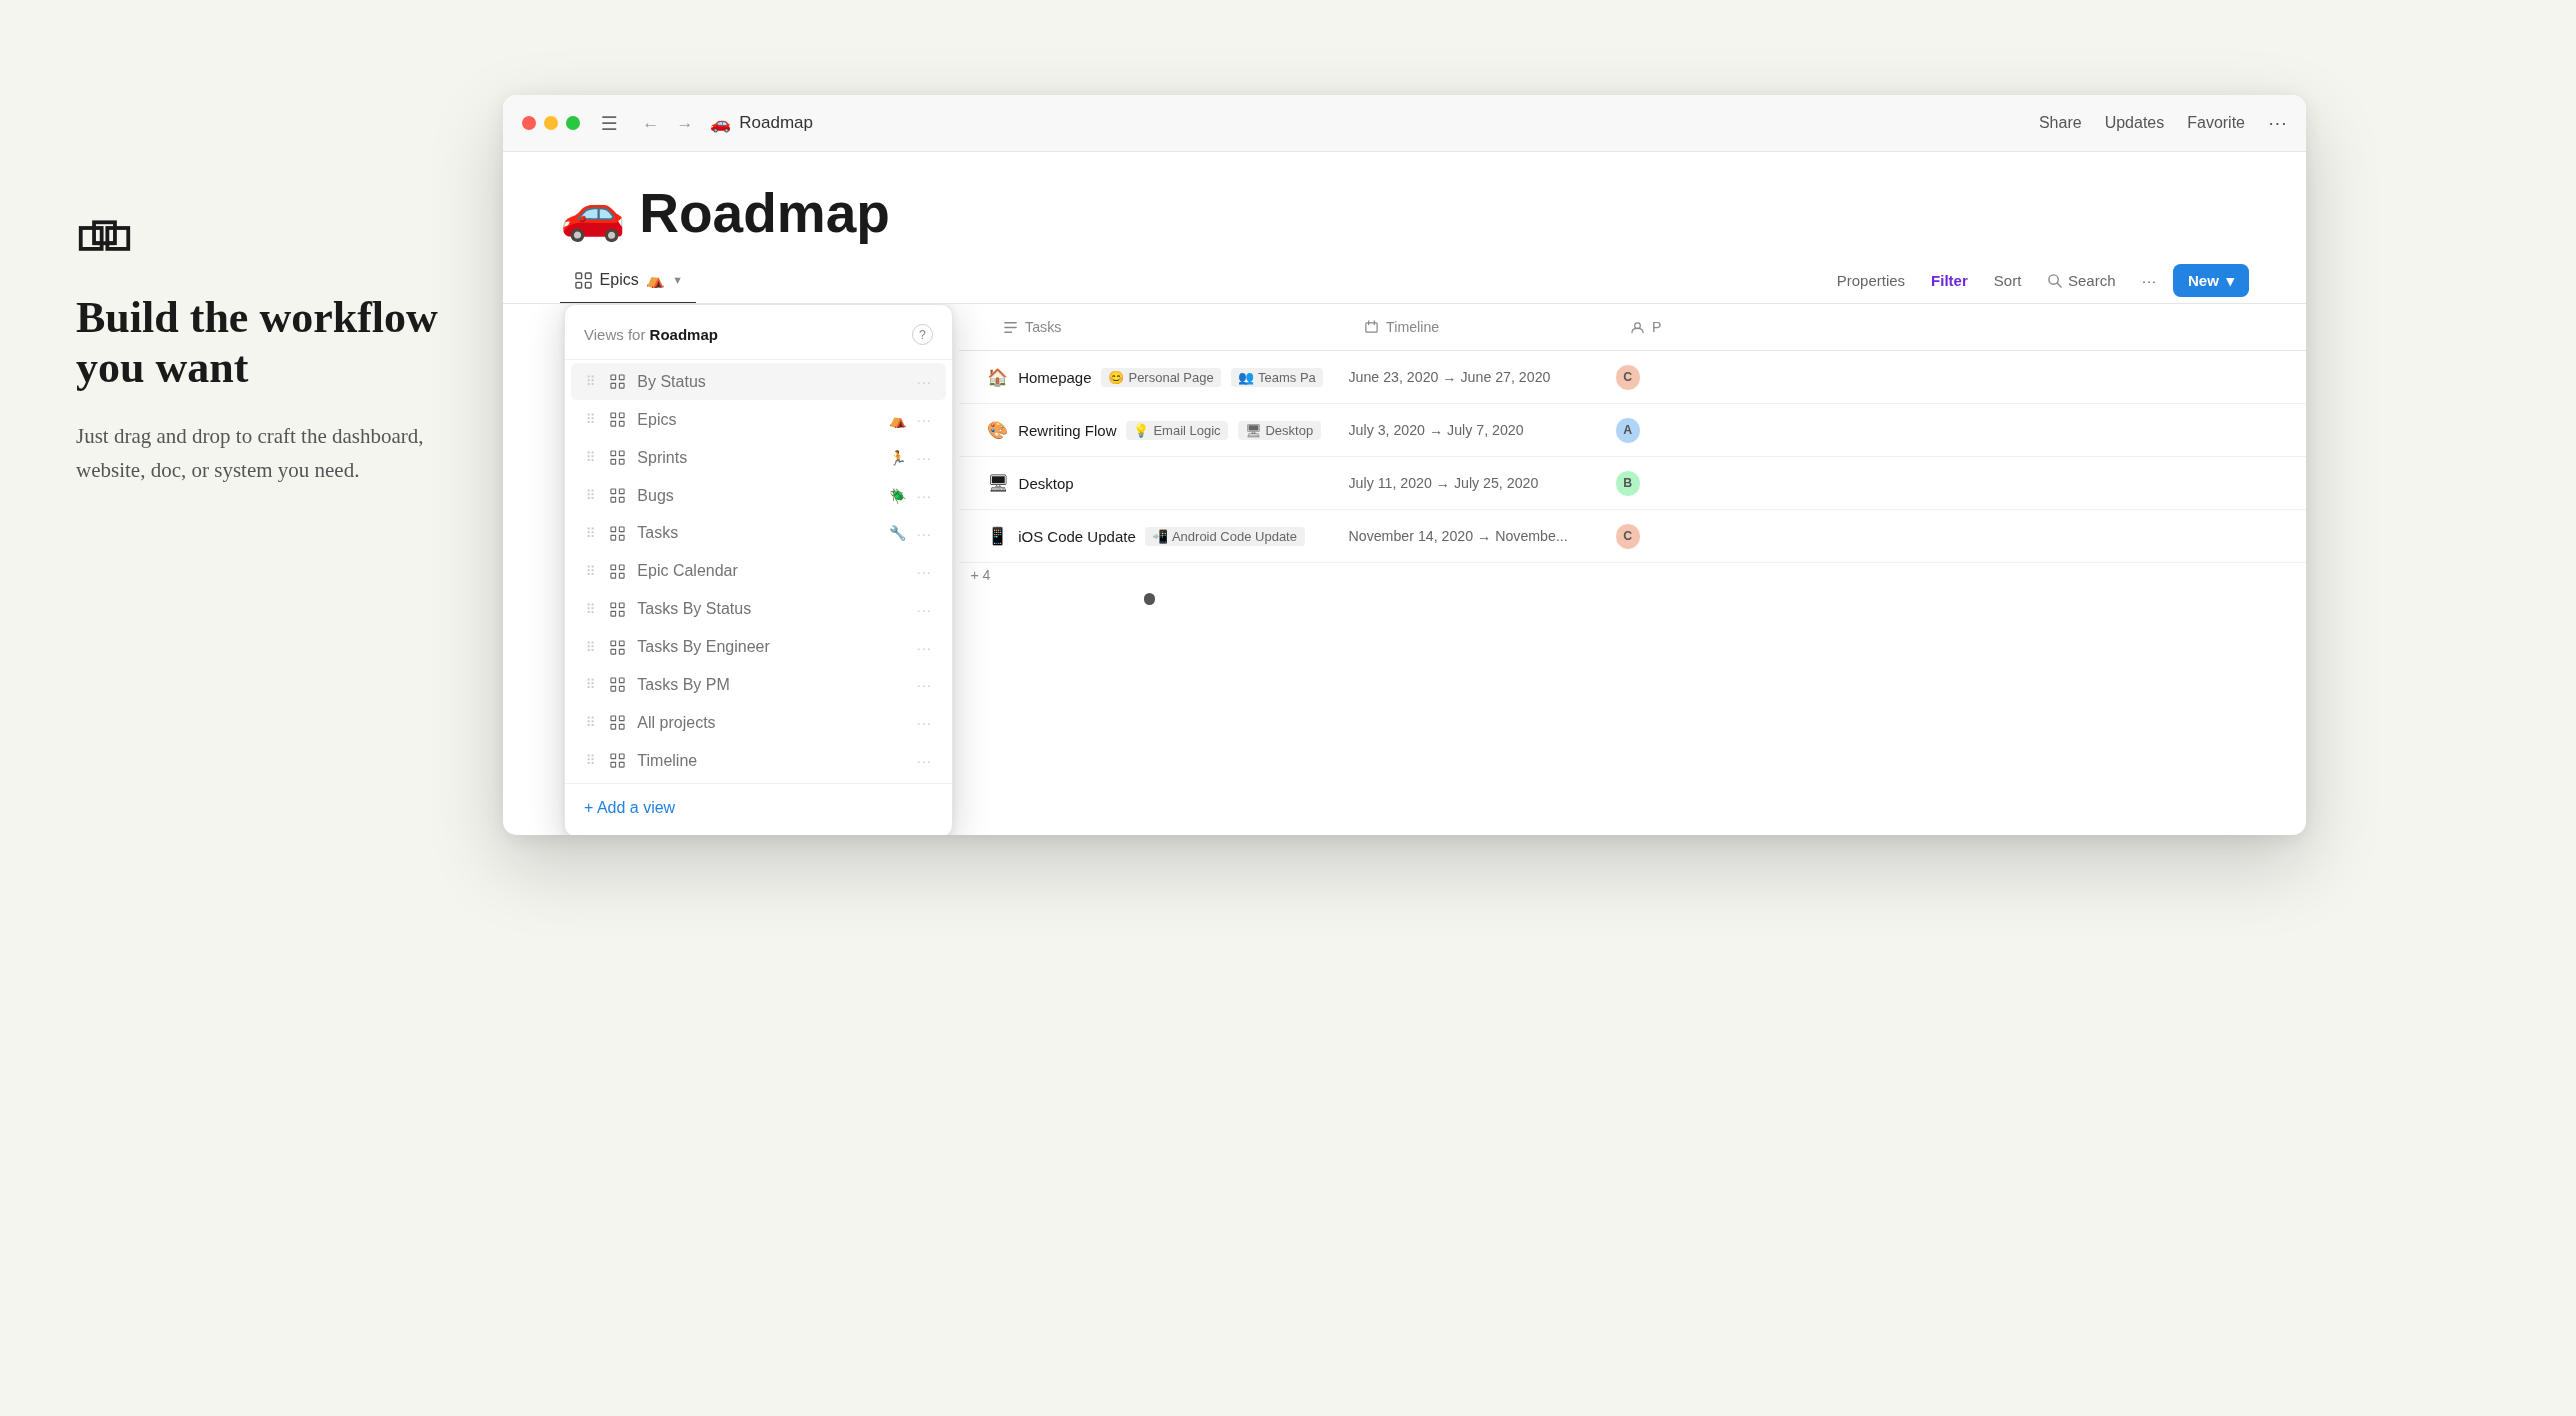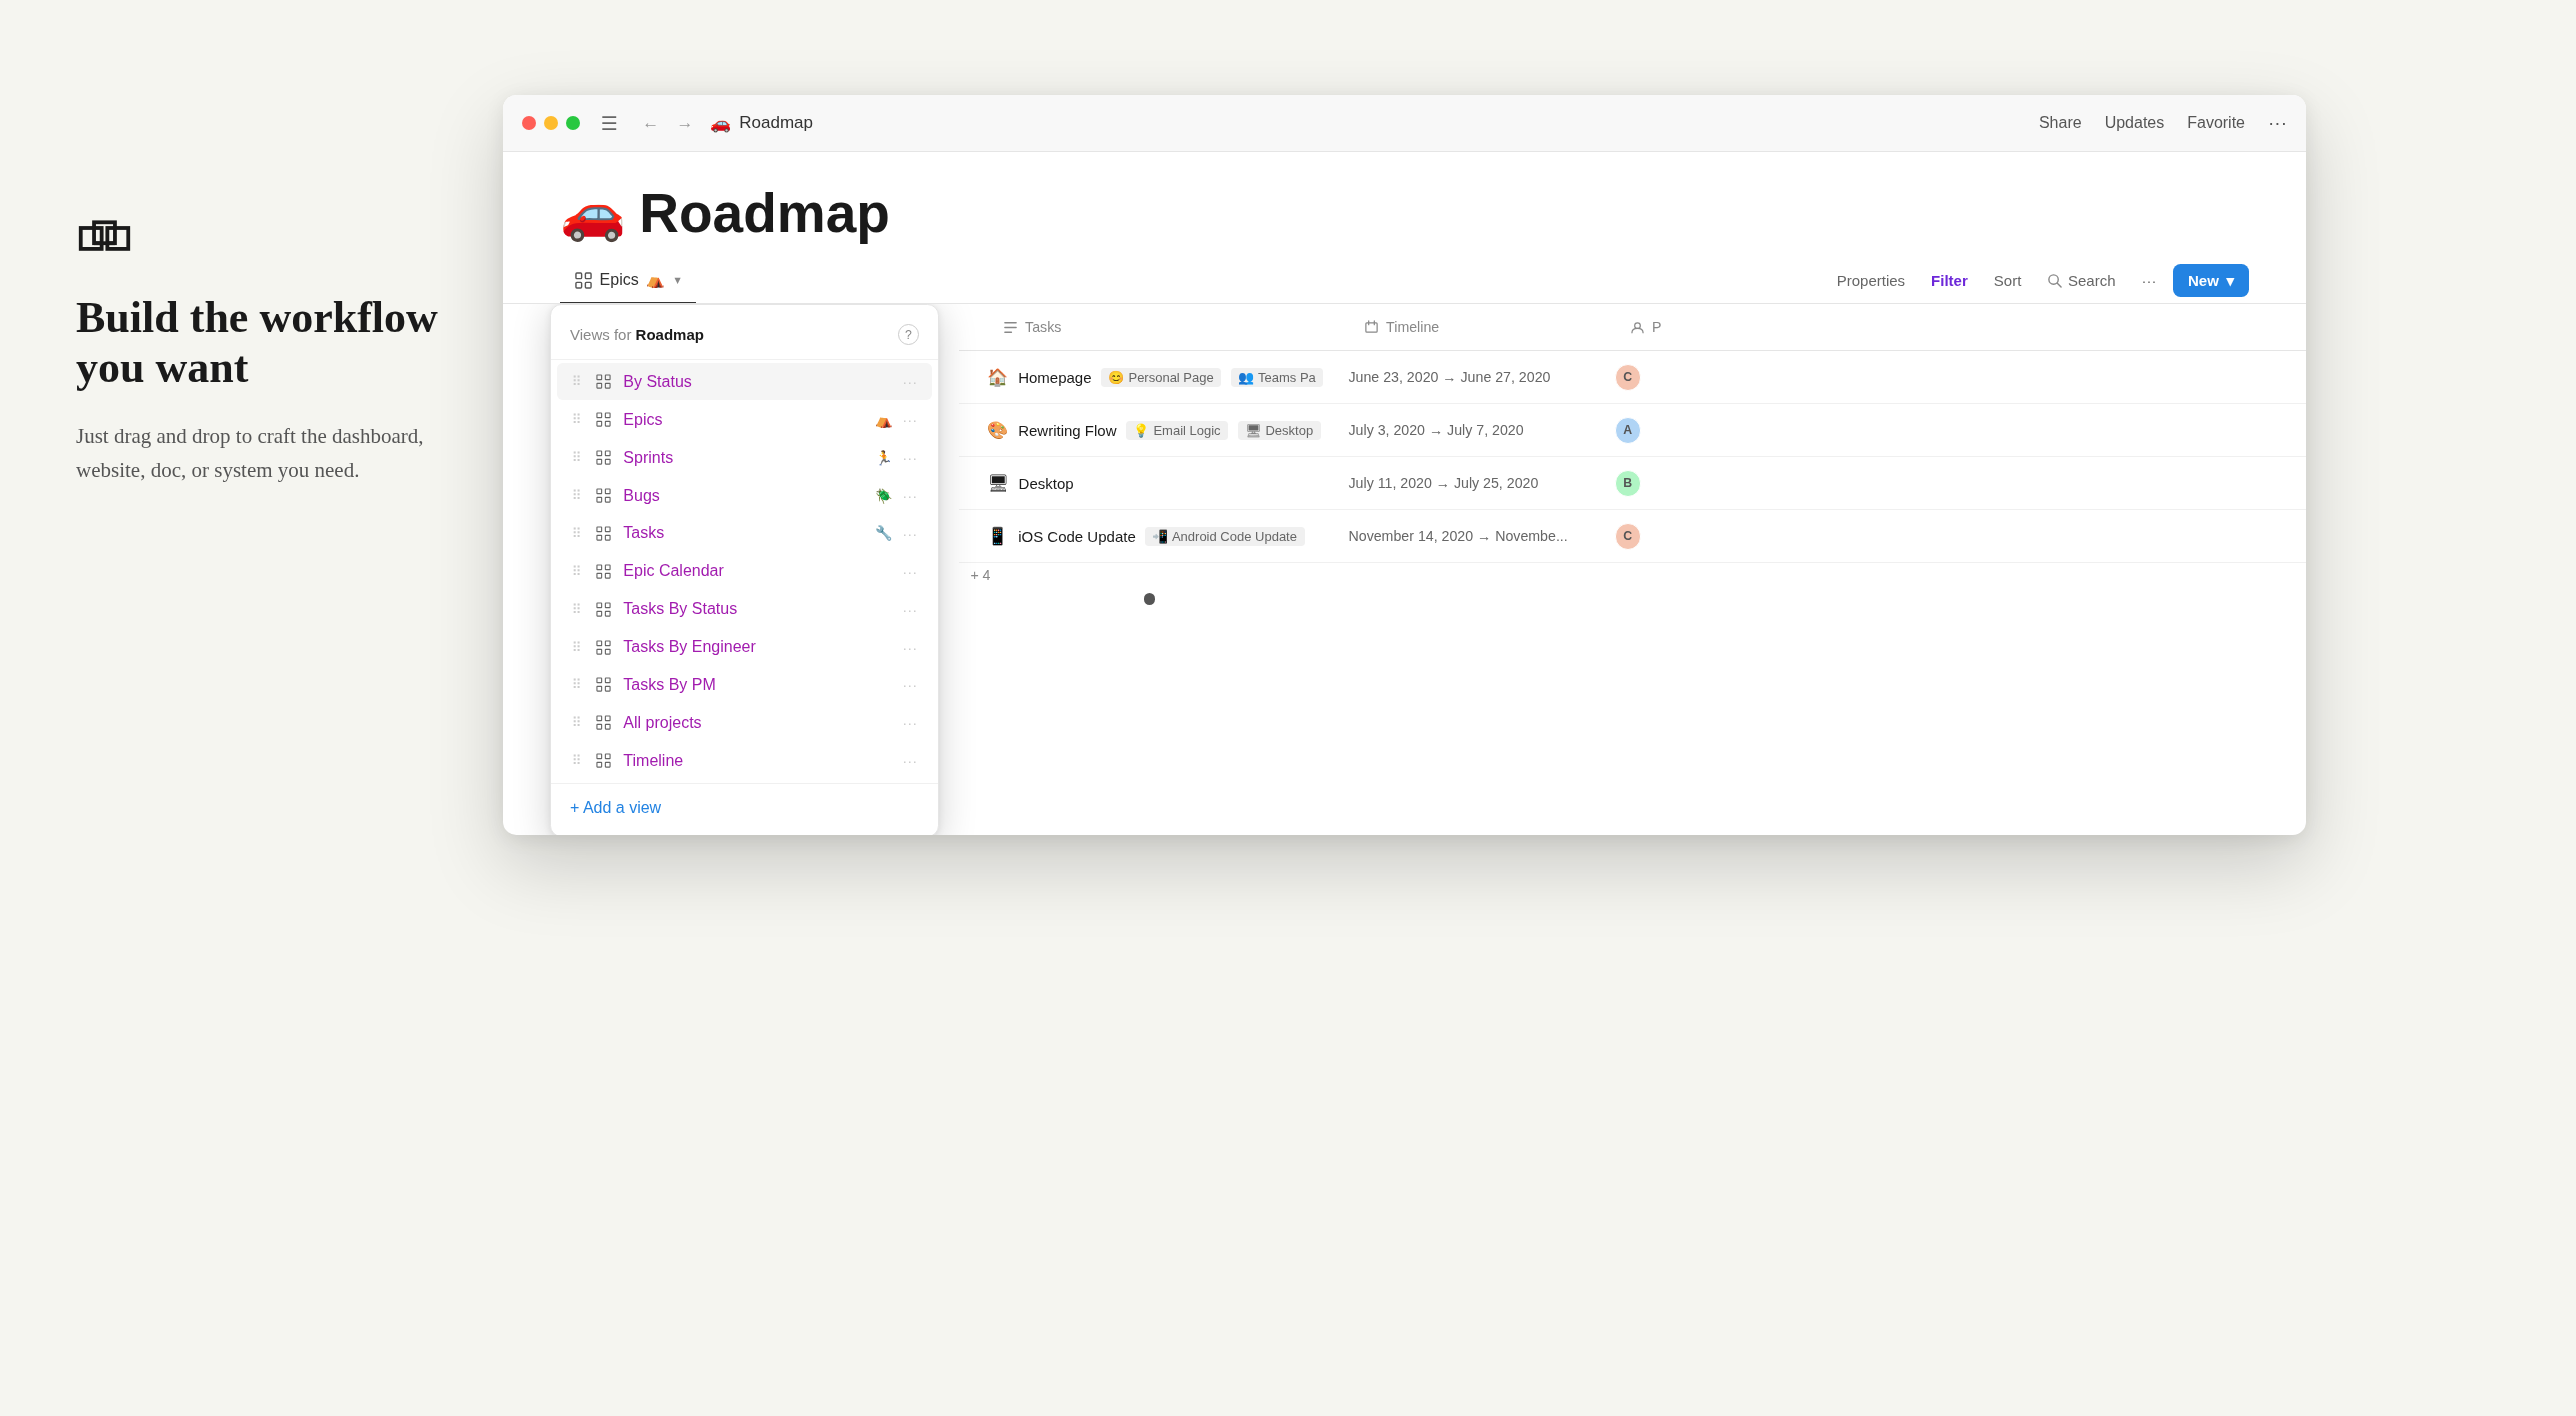--- a/index.html
+++ b/index.html
@@ -238,21 +238,21 @@
     
     .main-area {
       flex: 1;
       position: relative;
       overflow: hidden;
     }
 
     
     .dropdown-overlay {
       position: absolute;
-      left: 47px;
+      left: 61px;
       top: 0px;
       width: 389px;
       background: #fff;
       border-radius: 11.4px;
       box-shadow: 0 7.6px 38px rgba(0,0,0,0.18), 0 1.9px 7.6px rgba(0,0,0,0.08);
       border: 0.9px solid #e5e5e5;
       z-index: 10;
       padding: 7.6px 0;
     }
 
@@ -316,21 +316,21 @@
       font-size: 15px;
       color: #666;
       width: 21px;
       display: flex;
       align-items: center;
       justify-content: center;
     }
 
     .item-label {
       font-size: 16px;
-      color: #a21caf;
+      color: #737373;
       flex: 1;
     }
 
     .item-emoji {
       font-size: 14.2px;
     }
 
     .item-more {
       color: #ccc;
       font-size: 15px;

